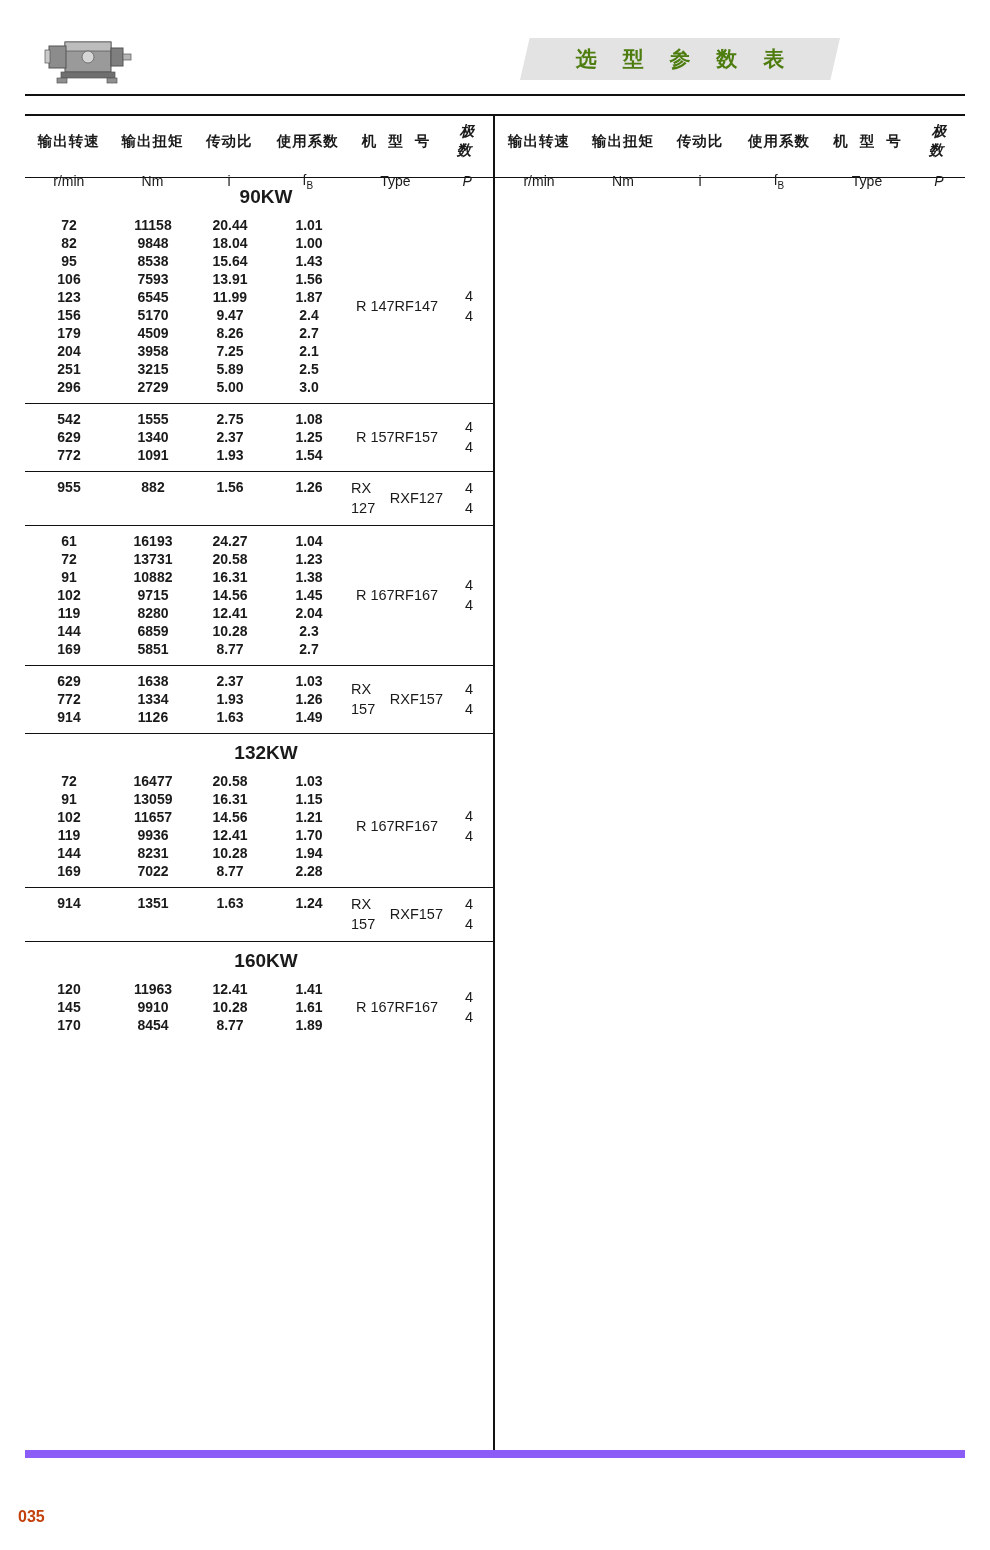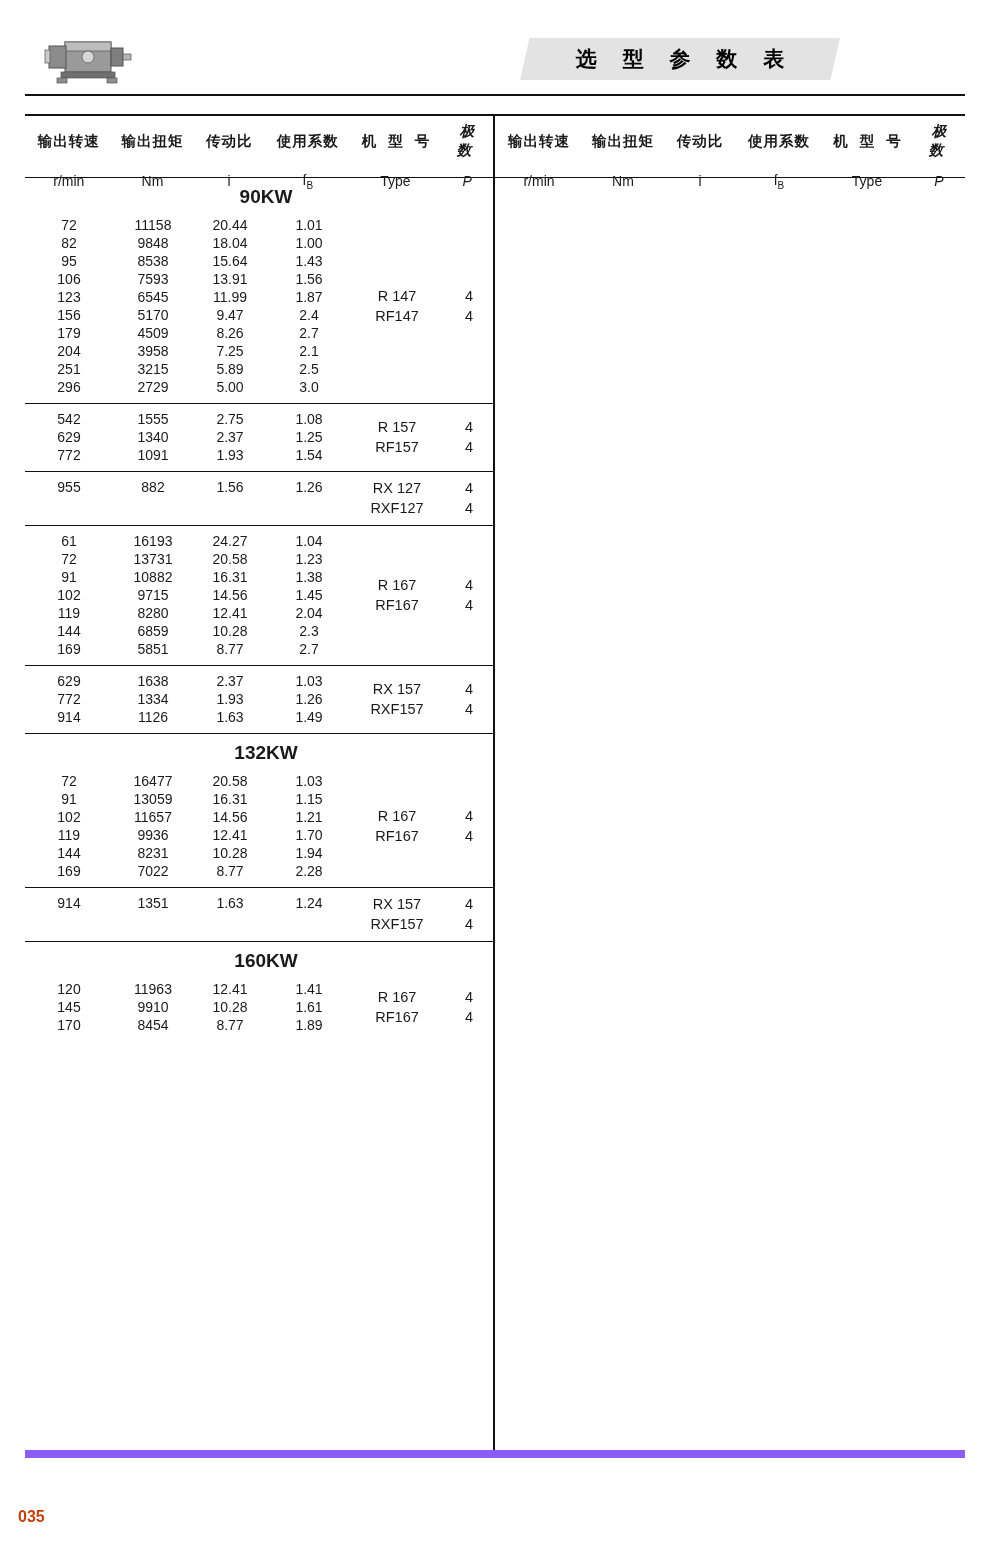--- a/index.html
+++ b/index.html
@@ -54,21 +54,21 @@
     background: #e3e3e3;
     clip-path: polygon(3% 0, 100% 0, 97% 100%, 0 100%);
     display: flex;
     align-items: center;
     justify-content: center;
   }
   .title-banner span {
     font-size: 21px;
     font-weight: bold;
     letter-spacing: 10px;
-    color: #000000;
+    color: #4d7c0f;
     text-indent: 10px;
   }
 
   
   .sheet {
     position: relative;
     margin-top: 18px;
     height: 1344px;
     border-top: 2px solid #111;
     border-bottom: 8px solid #8b5cf6;
@@ -121,39 +121,39 @@
   .group {
     position: relative;
     display: flex;
     padding: 6px 0 7px 0;
   }
   .group.bordered { border-bottom: 1px solid #111; }
   .group .numbers { flex: 0 0 326px; }
   .group .typecell {
     flex: 0 0 92px;
     display: flex;
+    justify-content: center;
+    align-items: center;
+    font-size: 14.5px;
+    line-height: 20px;
+  }
+  .group .pcell {
+    flex: 0 0 52px;
+    display: flex;
     flex-direction: column;
     justify-content: center;
     align-items: center;
     font-size: 14.5px;
     line-height: 20px;
   }
-  .group .pcell {
-    flex: 0 0 52px;
-    display: flex;
-    flex-direction: column;
-    justify-content: center;
-    align-items: center;
-    font-size: 14.5px;
-    line-height: 20px;
-  }
   .drow {
     display: flex;
     font-size: 14px;
     line-height: 18px;
+    font-weight: bold;
   }
   .drow .c-rpm, .drow .c-nm, .drow .c-i, .drow .c-fb { text-align: center; }
   .sub { font-size: 10px; vertical-align: sub; }
 
   
   .folio {
     position: absolute;
     left: 18px;
     bottom: 24px;
     font-size: 16px;

